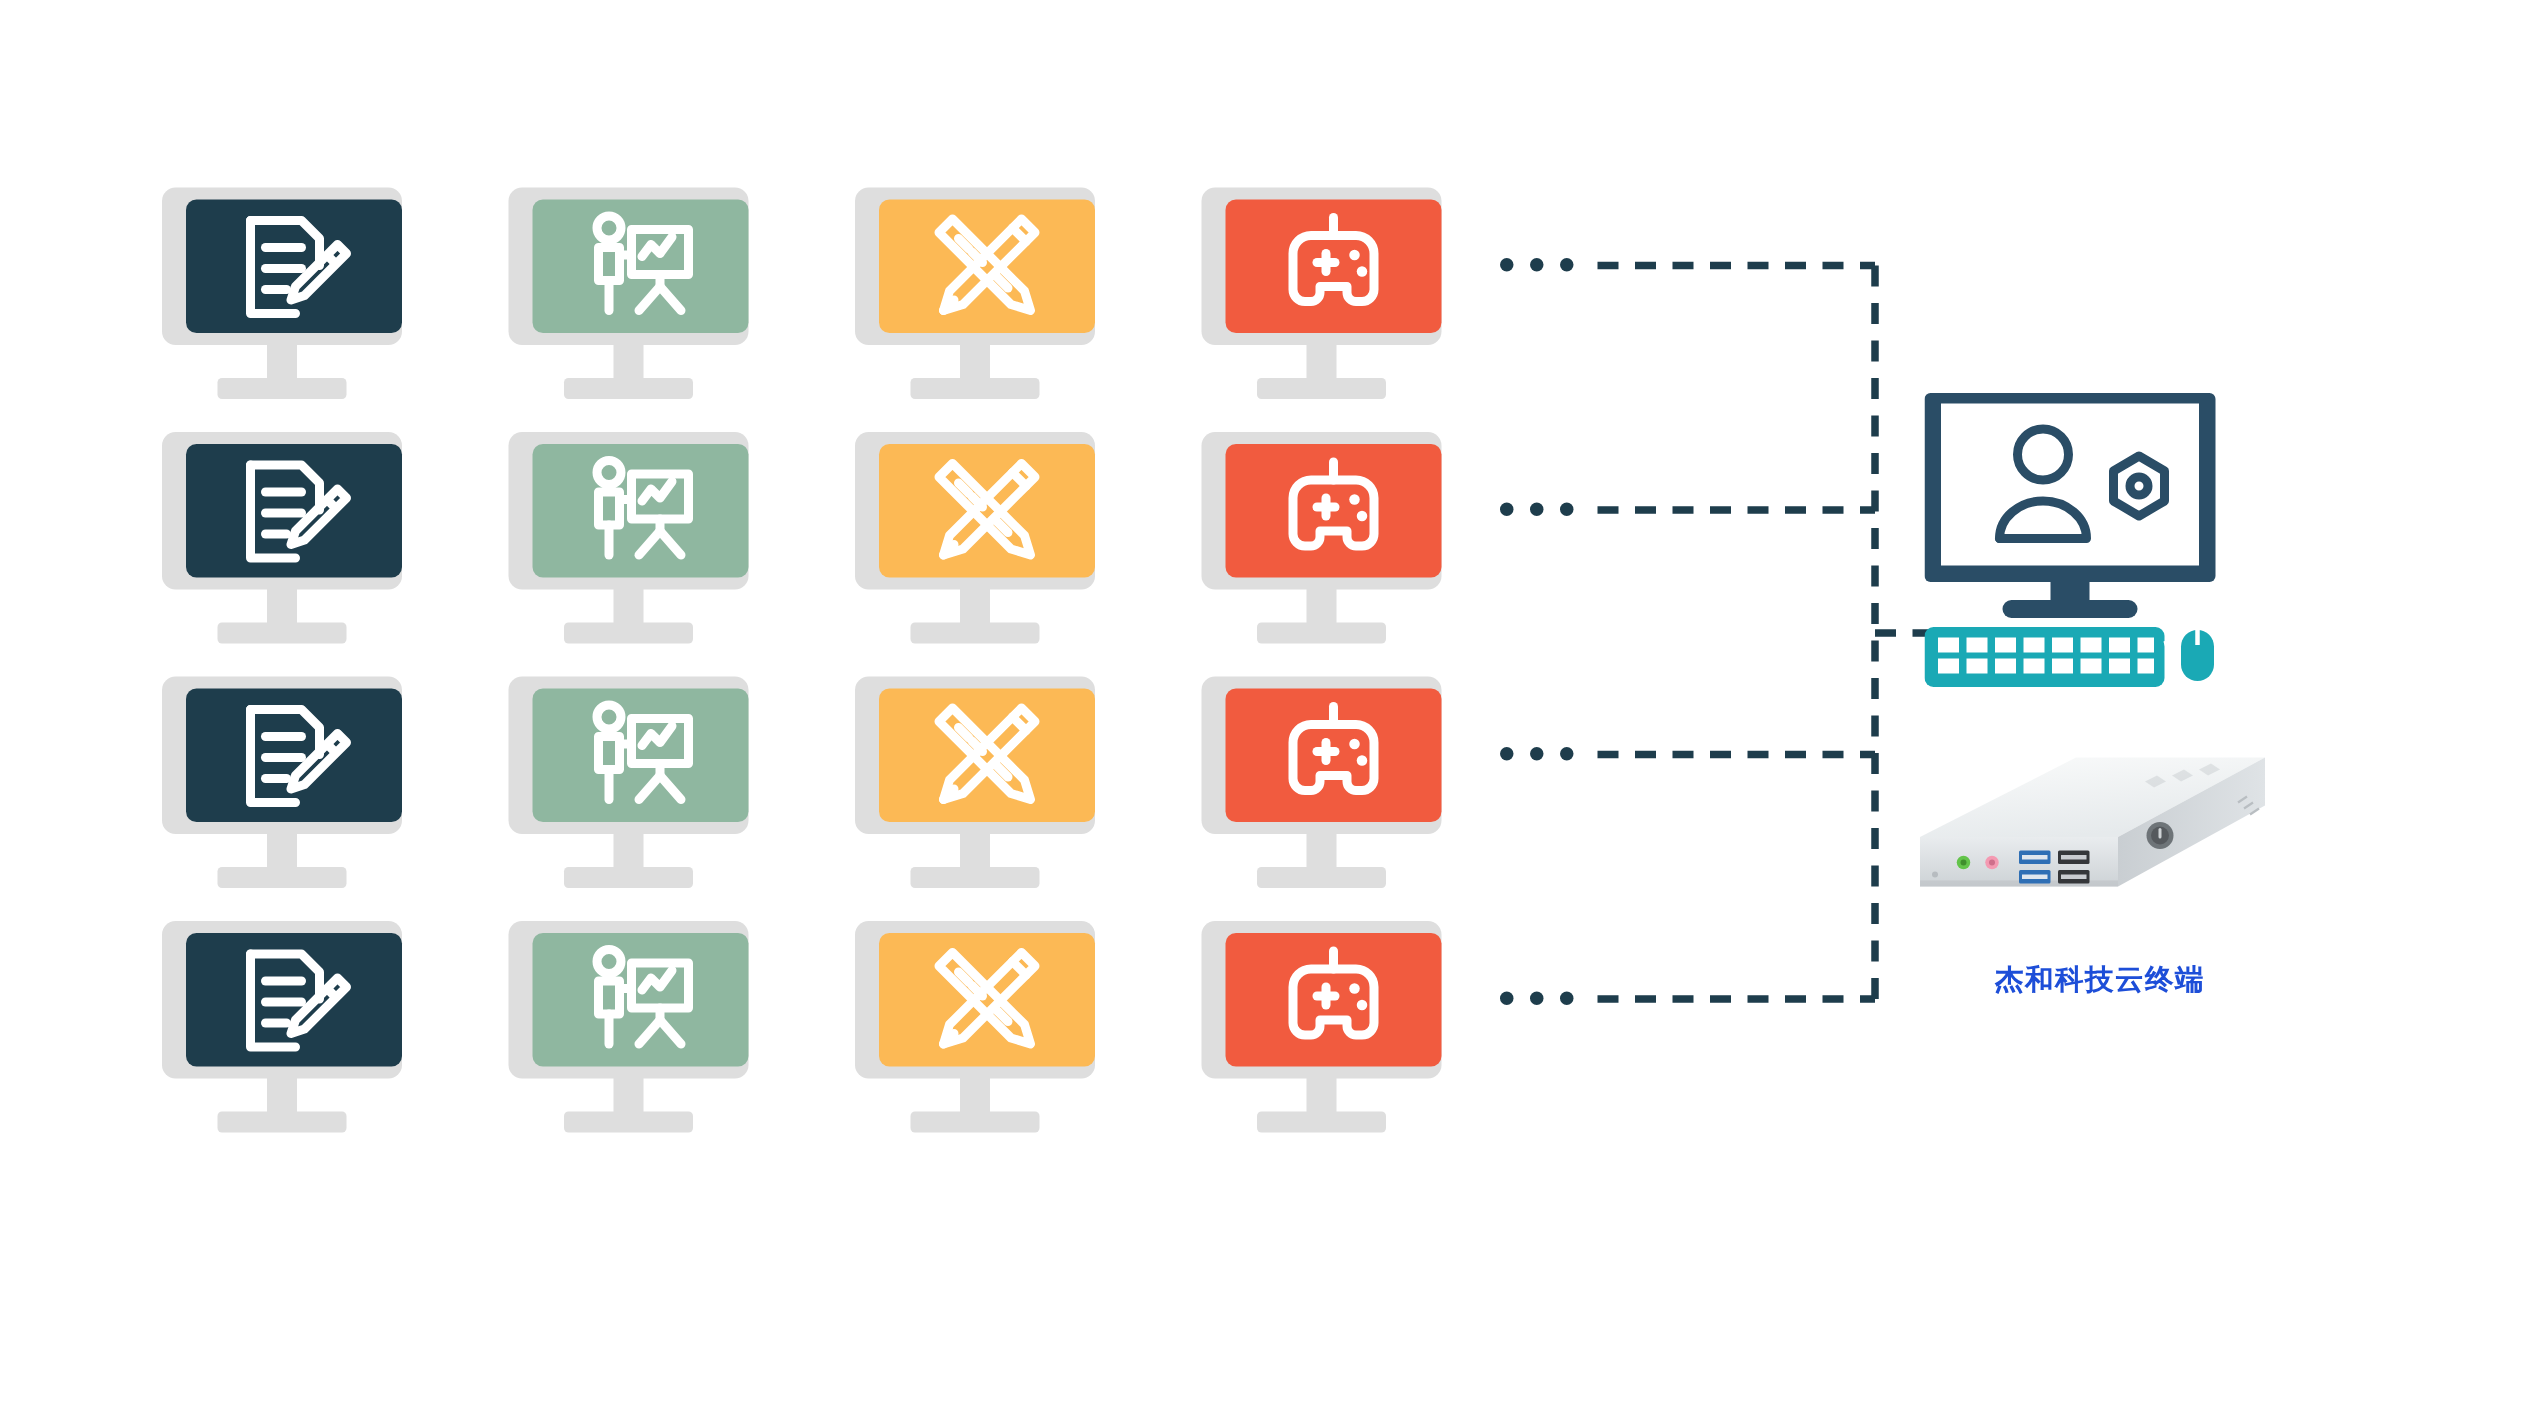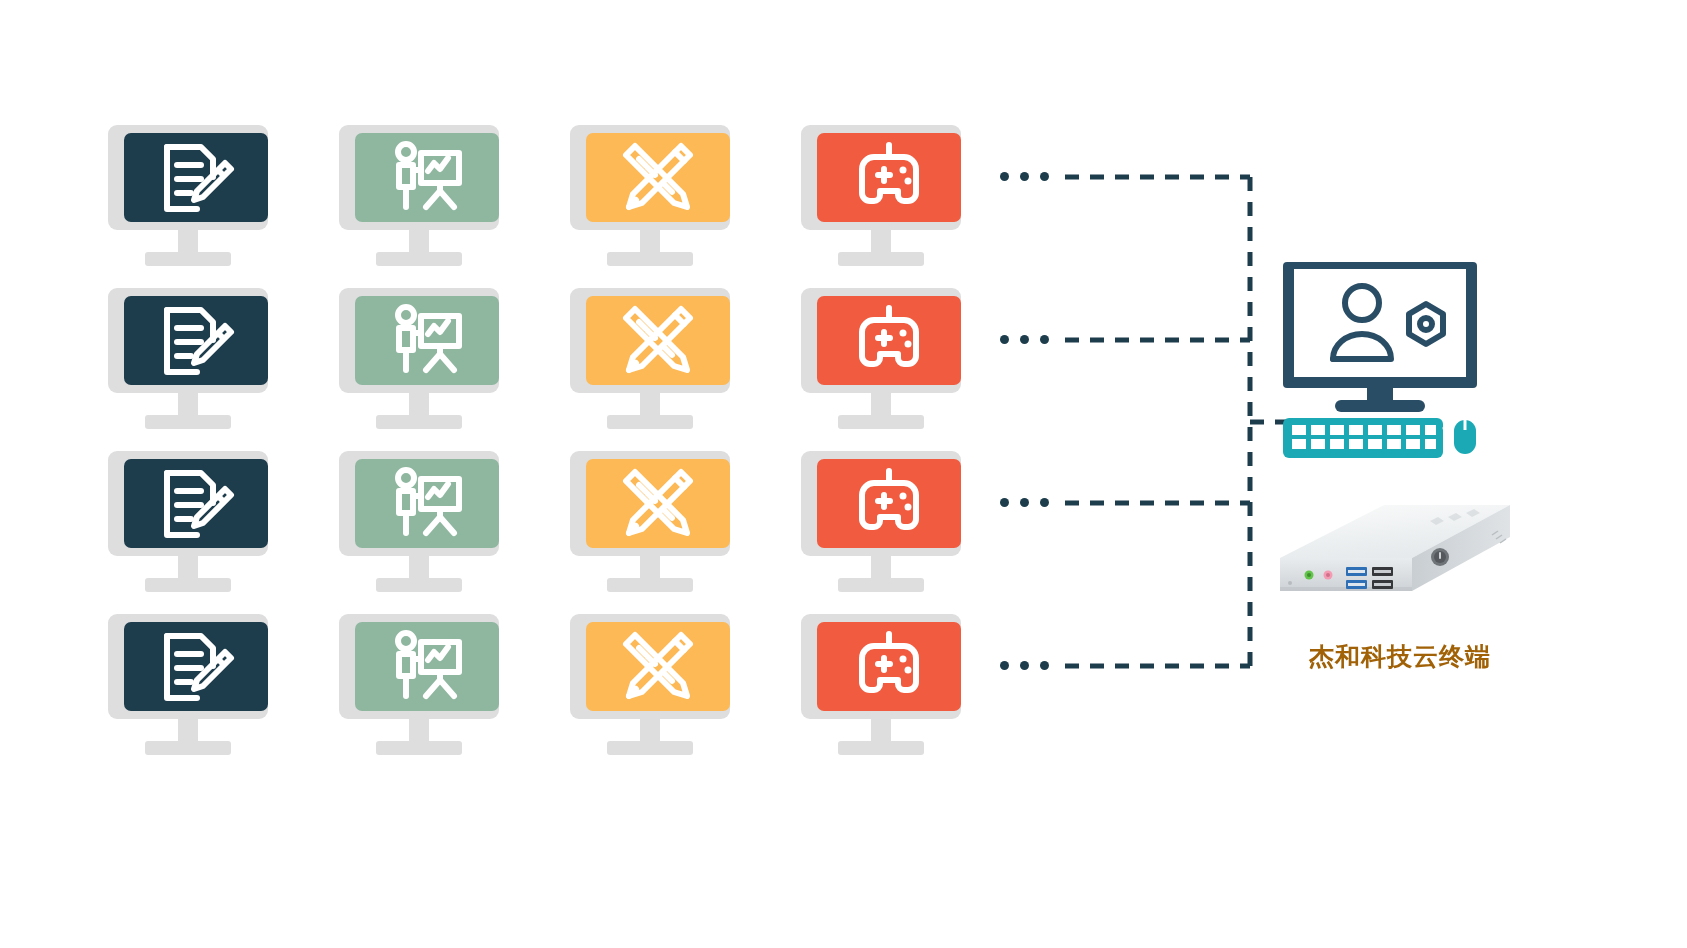--- a/index.html
+++ b/index.html
@@ -121,23 +121,23 @@
   }
   .mini-pc svg { display: block; }
 
   
   .device-caption {
     position: absolute;
     left: 1255px;
     top: 640px;
     width: 290px;
     text-align: center;
-    font-size: 25px;
+    font-size: 19px;
     font-weight: bold;
-    color: #a16207;
+    color: #1d4ed8;
     letter-spacing: 1px;
     font-family: "DejaVu Sans", "Liberation Sans", sans-serif;
   }
 </style>
 </head>
 <body>
 
 <div id="stage">
 
   <svg class="bus-svg" viewBox="0 0 1687 948" xmlns="http://www.w3.org/2000/svg">

